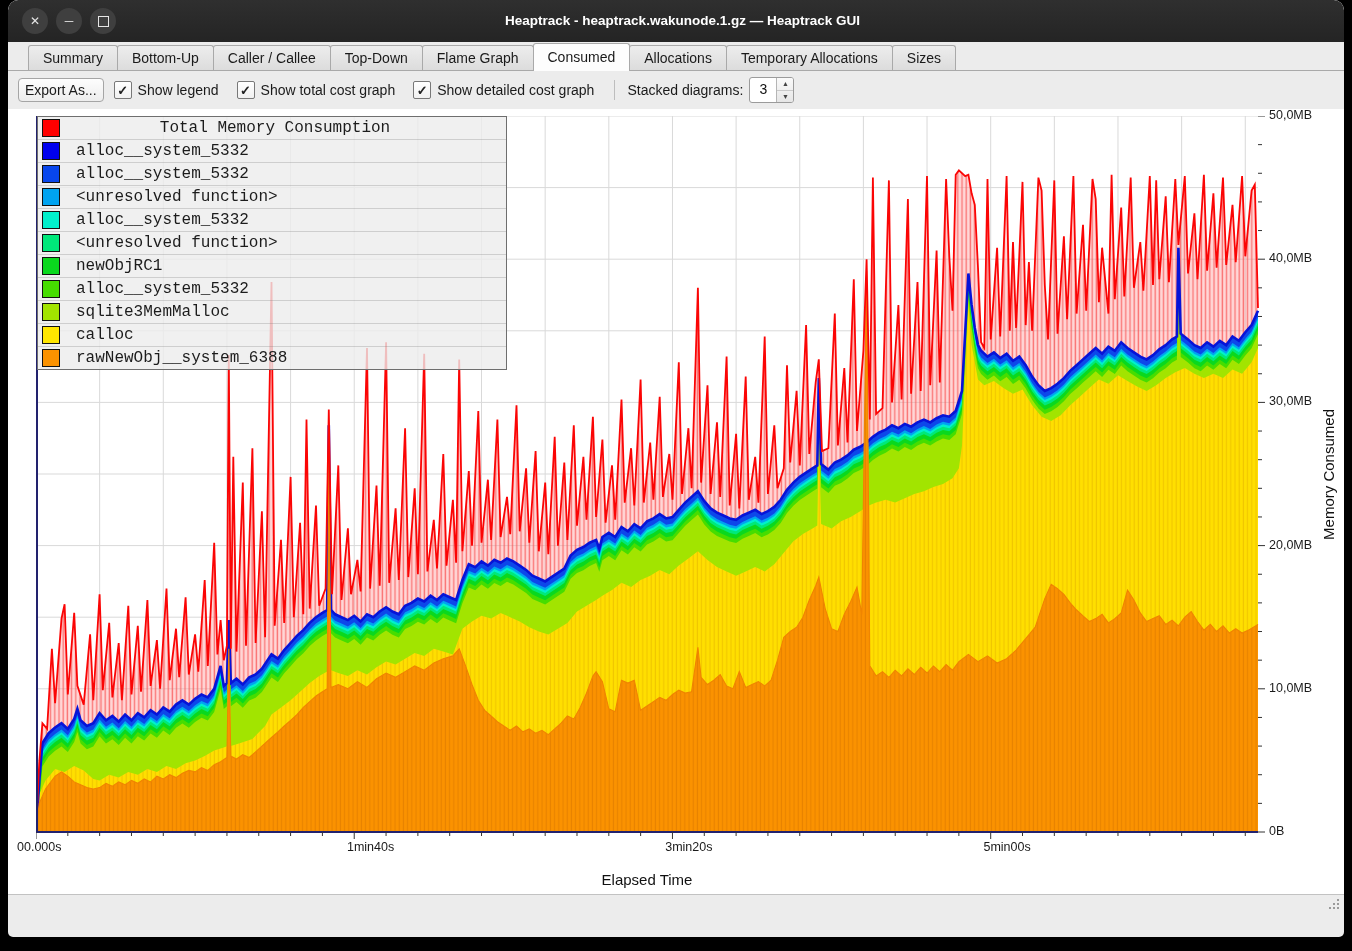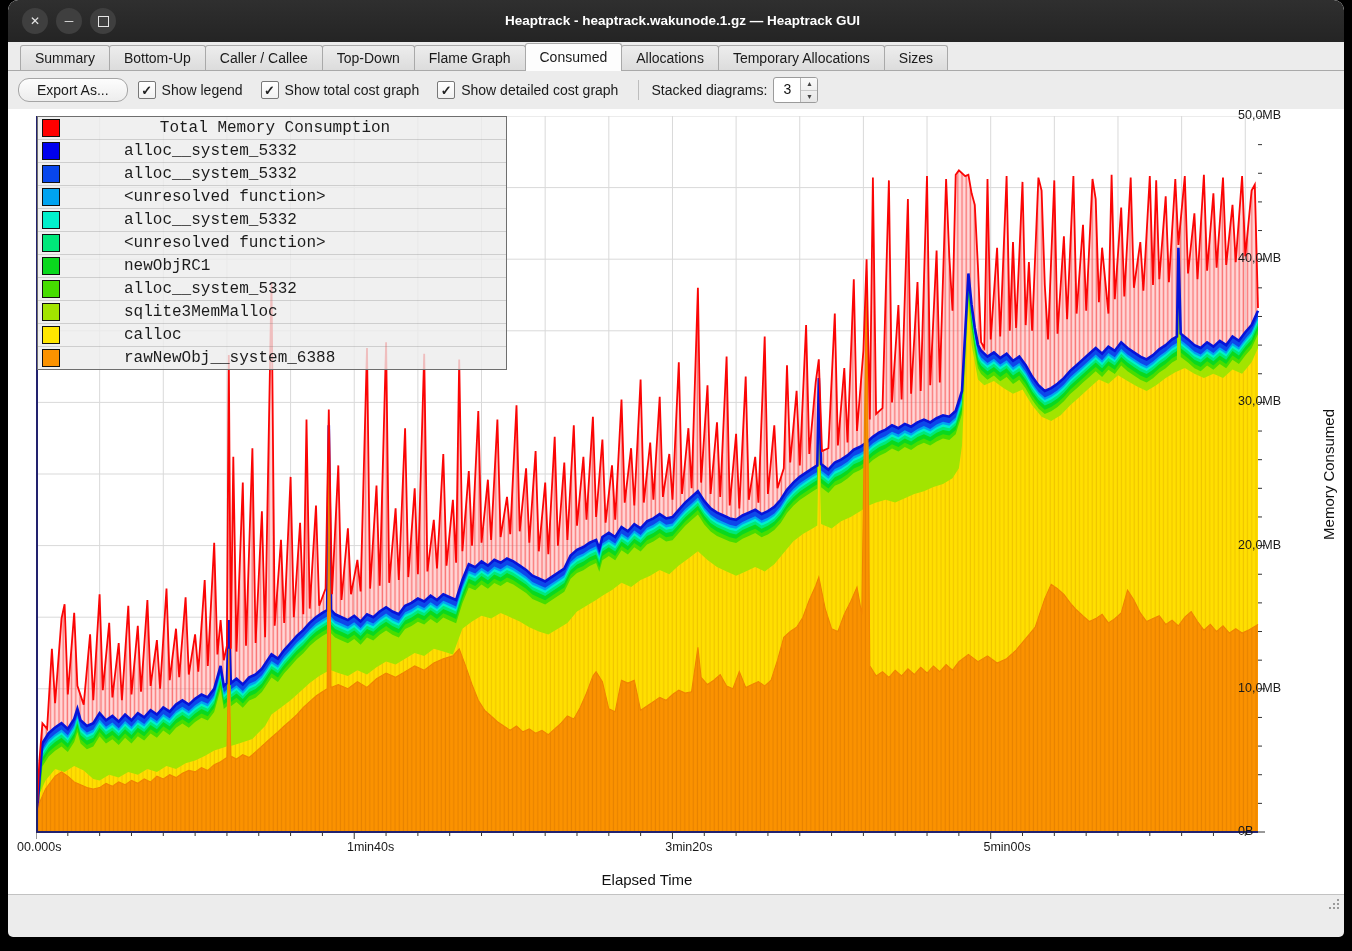--- a/index.html
+++ b/index.html
@@ -12,54 +12,54 @@
   .titlebar .title{position:absolute;left:13px;right:0;top:0;line-height:42px;text-align:center;
     color:#fff;font-size:13.5px;font-weight:bold;}
   .win-btn{position:absolute;top:8px;width:26px;height:26px;border-radius:50%;background:#3f3f3f;
     color:#e6e6e6;display:flex;align-items:center;justify-content:center;font-size:12px;cursor:pointer;}
   .win-btn.b1{left:14px}.win-btn.b2{left:48px}.win-btn.b3{left:82px}
   .maxsq{width:9px;height:9px;border:1.5px solid #e6e6e6;display:block;}
   
   .menubar{height:26px;background:#efefef;display:flex;align-items:center;padding-left:8px;}
   .menu-item{padding:2px 9px;font-size:14px;color:#1a1a1a;cursor:default;}
   
-  .tabbar{height:28px;background:#ececec;display:flex;align-items:flex-end;padding-left:12px;
+  .tabbar{height:28px;background:#ececec;display:flex;align-items:flex-end;padding-left:20px;
     border-bottom:1px solid #a9a9a9;}
   .tab{height:24px;line-height:24px;padding:0 14px;font-size:14px;color:#1a1a1a;
     background:linear-gradient(#ededed,#dcdcdc);border:1px solid #a9a9a9;border-bottom:none;
     border-radius:3px 3px 0 0;margin-right:-1px;position:relative;}
   .tab.active{background:#fdfdfd;height:27px;line-height:26px;margin-bottom:-1px;z-index:2;}
   
   .toolbar{height:38px;background:#ececec;display:flex;align-items:center;padding-left:10px;}
-  .btn{font-family:"Liberation Sans",sans-serif;font-size:14px;color:#1a1a1a;padding:3px 18px;
-    background:linear-gradient(#fdfdfd,#ededed);border:1px solid #a5a5a5;border-radius:11px;margin-right:10px;}
+  .btn{font-family:"Liberation Sans",sans-serif;font-size:14px;color:#1a1a1a;padding:3px 6px;
+    background:linear-gradient(#fdfdfd,#ededed);border:1px solid #a5a5a5;border-radius:4px;margin-right:10px;}
   .cb-wrap{display:flex;align-items:center;margin-right:18px;}
   .cb{width:16px;height:16px;border:1px solid #787878;border-radius:2px;background:linear-gradient(#fff,#f1f1f1);
     display:inline-flex;align-items:center;justify-content:center;font-size:13px;color:#222;font-weight:bold;}
   .cb-label{font-size:14px;color:#1a1a1a;margin-left:6px;}
   .tb-sep{width:1px;height:20px;background:#bdbdbd;margin:0 12px 0 2px;}
   .spin-label{font-size:14px;color:#1a1a1a;margin-right:6px;}
   .spinbox{display:inline-flex;align-items:stretch;height:24px;border:1px solid #9b9b9b;border-radius:3px;
     background:#fff;overflow:hidden;}
   .spin-val{width:26px;text-align:center;font-size:14px;line-height:23px;color:#111;}
   .spin-btns{display:flex;flex-direction:column;border-left:1px solid #b5b5b5;background:linear-gradient(#fafafa,#e6e6e6);width:16px;}
   .spin-up,.spin-down{flex:1;font-size:7px;line-height:11px;text-align:center;color:#444;}
   .spin-up{border-bottom:1px solid #c9c9c9;}
   
   .chartwrap{position:relative;height:785px;background:#ffffff;}
   #plot{position:absolute;left:28px;top:7px;}
   .legend{position:absolute;left:29px;top:7px;width:468px;background:rgba(236,236,236,0.80);
     border:1px solid #6e6e6e;z-index:5;}
   .lrow{height:22px;display:flex;align-items:center;}
-  .lrow + .lrow{border-top:1px solid rgba(120,120,120,0.28);gap:48px;}
+  .lrow + .lrow{border-top:1px solid rgba(120,120,120,0.28);}
   .lswatch{width:16px;height:16px;border:1px solid #111;margin-left:4px;flex:0 0 auto;}
   .llabel{font-family:Liberation Mono, monospace;font-size:16px;color:#1c1c1c;margin-left:16px;white-space:pre;}
   .lrow.titlerow .llabel{flex:1;text-align:center;margin:0 16px 0 0;}
   .xtick{position:absolute;width:80px;text-align:right;font-size:12.5px;color:#1a1a1a;top:731px;}
-  .ytick{position:absolute;left:1230px;font-size:12.5px;color:#1a1a1a;}
+  .ytick{position:absolute;left:1261px;font-size:12.5px;color:#1a1a1a;}
   .xtitle{position:absolute;left:28px;top:762px;width:1222px;text-align:center;font-size:15px;color:#111;}
   .ytitle{position:absolute;left:1307px;top:7px;height:716px;width:26px;display:flex;align-items:center;justify-content:center;}
   .ytitle span{writing-mode:vertical-rl;transform:rotate(180deg);font-size:15px;color:#111;white-space:nowrap;}
   
   .statusbar{position:relative;height:17px;background:#ececec;border-top:1px solid #c2c2c2;}
   .grip{position:absolute;right:4px;bottom:3px;width:11px;height:11px;
     background:radial-gradient(circle at 9px 2px,#9a9a9a 1px,transparent 1.4px),
                radial-gradient(circle at 9px 6px,#9a9a9a 1px,transparent 1.4px),
                radial-gradient(circle at 5px 6px,#9a9a9a 1px,transparent 1.4px),
                radial-gradient(circle at 9px 10px,#9a9a9a 1px,transparent 1.4px),

